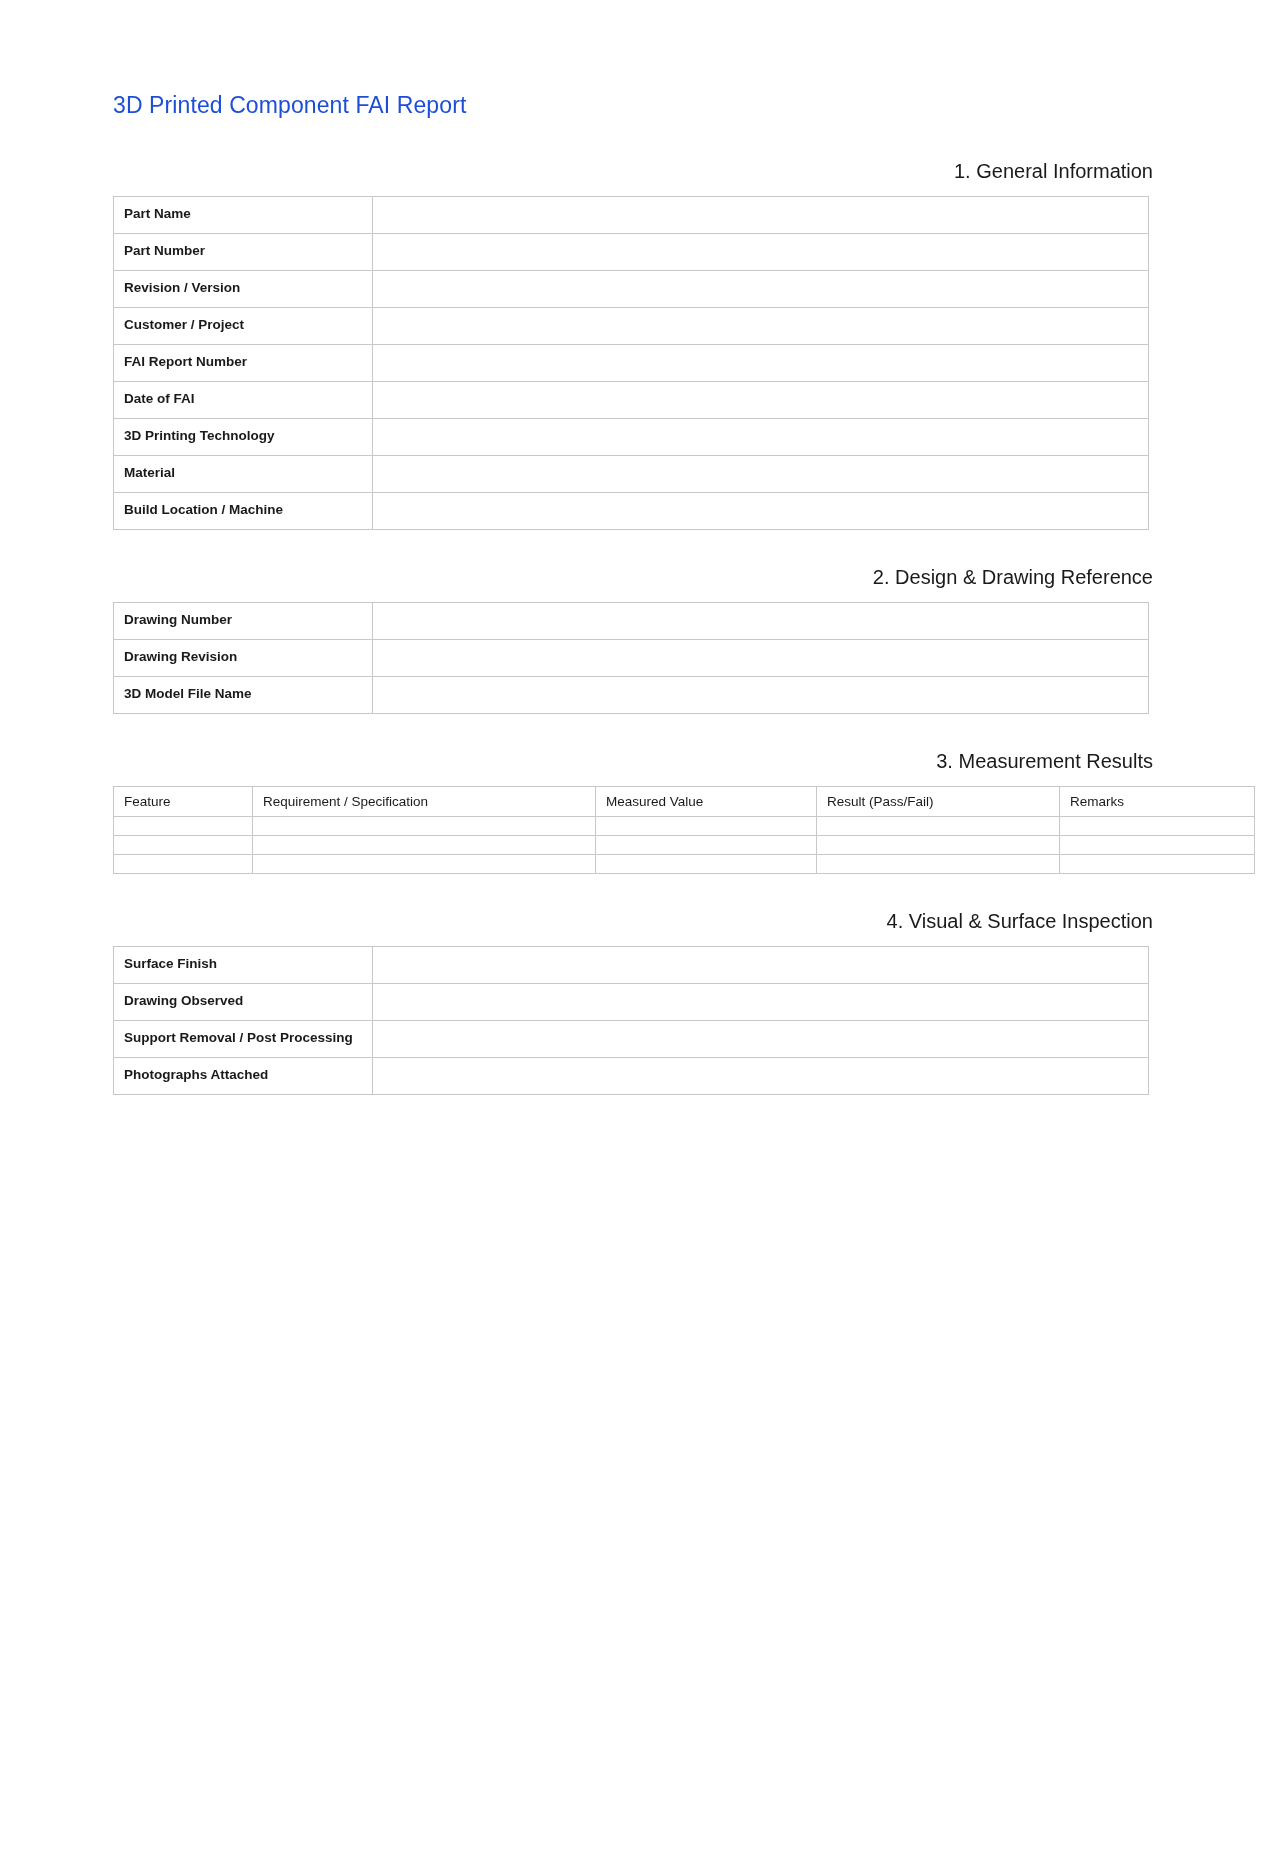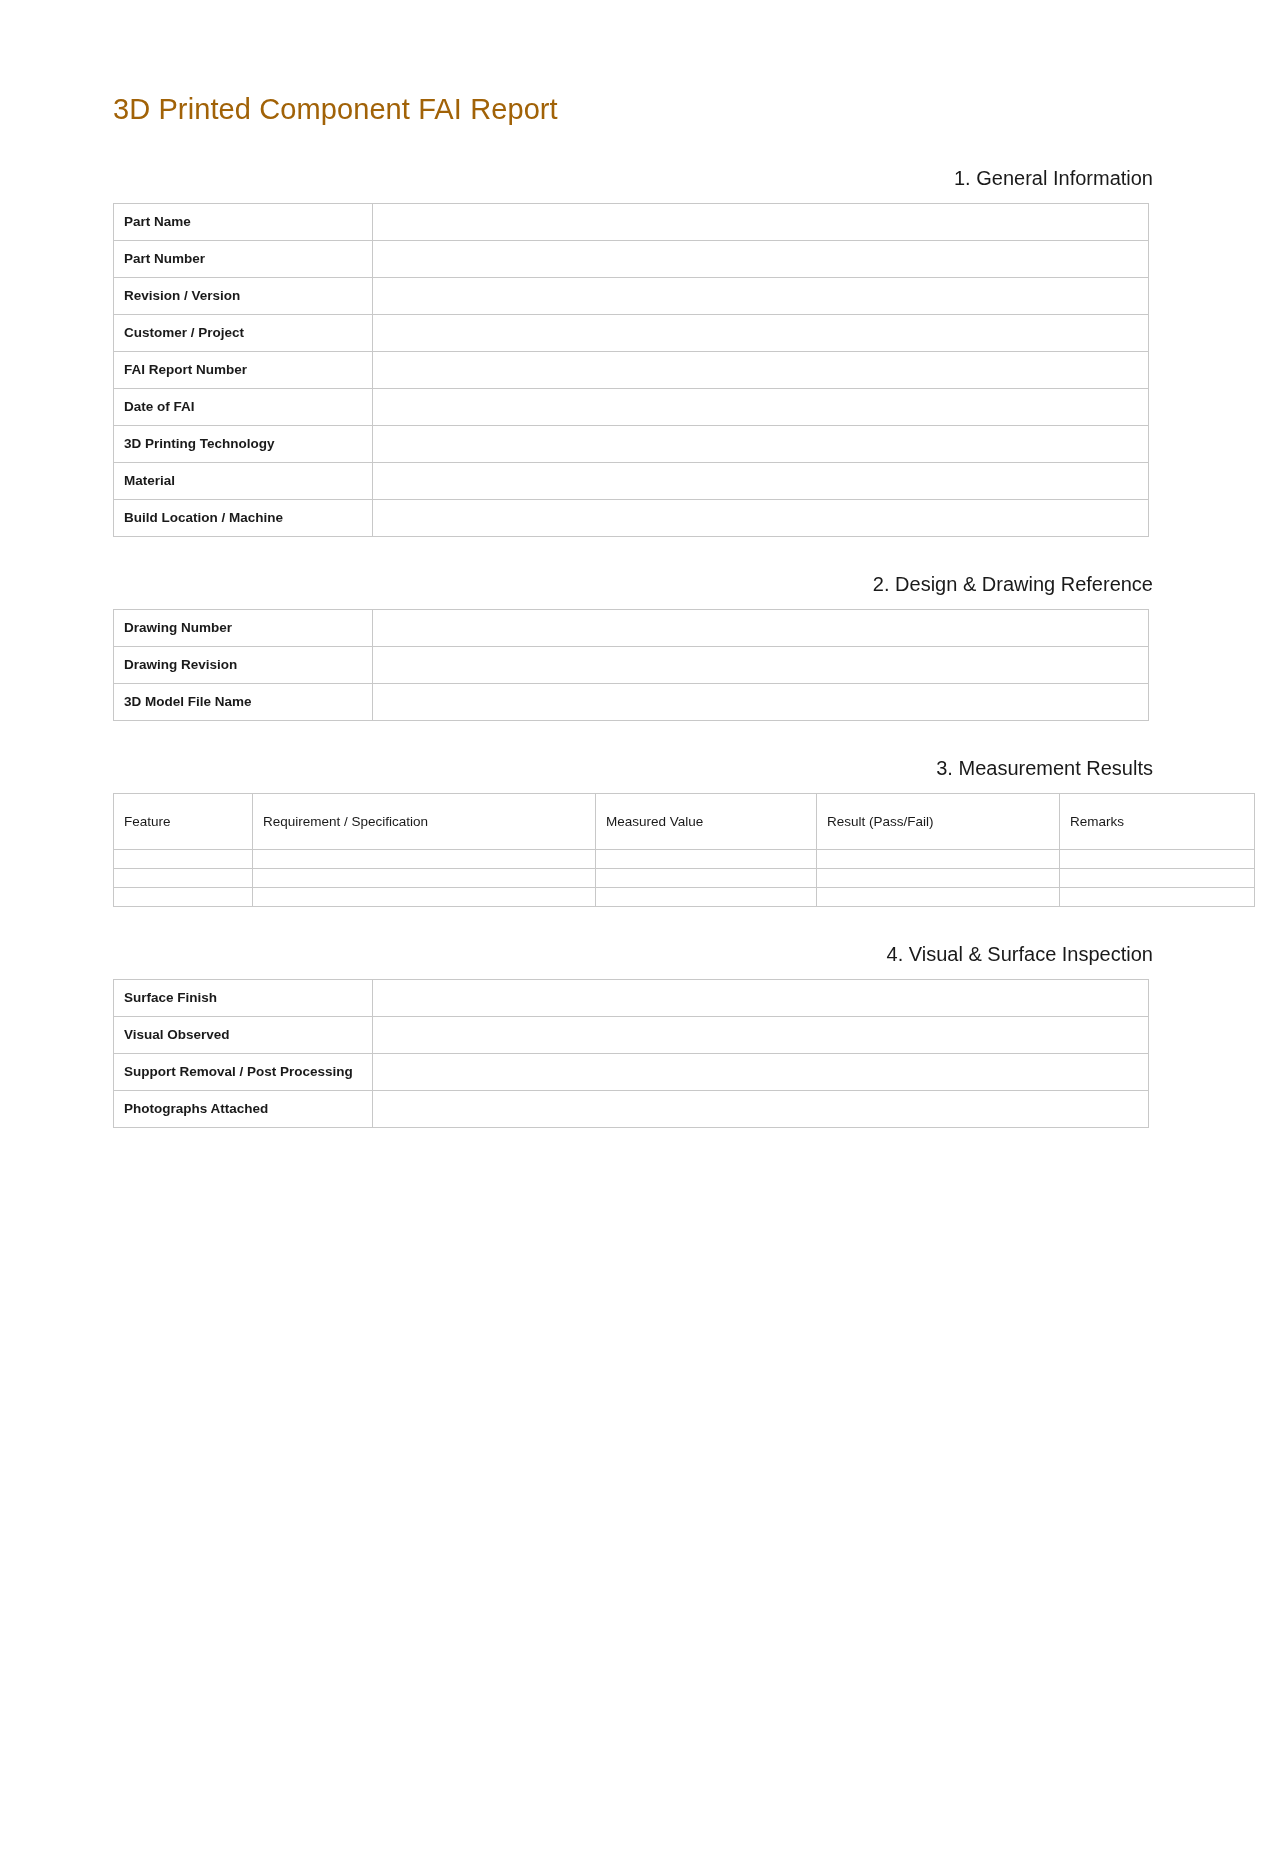--- a/index.html
+++ b/index.html
@@ -15,23 +15,23 @@
     -webkit-font-smoothing: antialiased;
   }
   .page {
     position: relative;
     width: 1263px;
     height: 1850px;
     box-sizing: border-box;
     padding: 92px 110px 0 113px;
   }
   .doc-title {
-    font-size: 29px;
+    font-size: 23px;
     font-weight: 400;
-    color: #a16207;
+    color: #1d4ed8;
     letter-spacing: 0.1px;
     margin: 0 0 38px 0;
     line-height: 1.2;
   }
   .section-heading {
     font-size: 20px;
     font-weight: 400;
     color: #1a1a1a;
     margin: 0 0 12px 0;
     line-height: 1.3;
@@ -67,21 +67,21 @@
   table.meas {
     border-collapse: collapse;
     width: 1036px;
     table-layout: fixed;
   }
   table.meas th, table.meas td {
     border: 1px solid #c8c8c8;
     font-size: 13.5px;
     font-weight: 400;
     text-align: left;
-    padding: 20px 10px;
+    padding: 7px 10px;
     color: #1a1a1a;
     background: #ffffff;
   }
   table.meas td.empty {
     height: 10px;
     padding: 4px 10px;
   }
   .col-feature { width: 118px; }
   .col-req { width: 322px; }
   .col-meas { width: 200px; }
@@ -210,21 +210,21 @@
 
   <div class="section">
     <h2 class="section-heading">4. Visual &amp; Surface Inspection</h2>
     <table class="grid">
       <tbody>
         <tr>
           <td class="label">Surface Finish</td>
           <td class="value"></td>
         </tr>
         <tr>
-          <td class="label">Visual Observed</td>
+          <td class="label">Drawing Observed</td>
           <td class="value"></td>
         </tr>
         <tr>
           <td class="label two-line-label">Support Removal / Post Processing</td>
           <td class="value"></td>
         </tr>
         <tr>
           <td class="label">Photographs Attached</td>
           <td class="value"></td>
         </tr>

